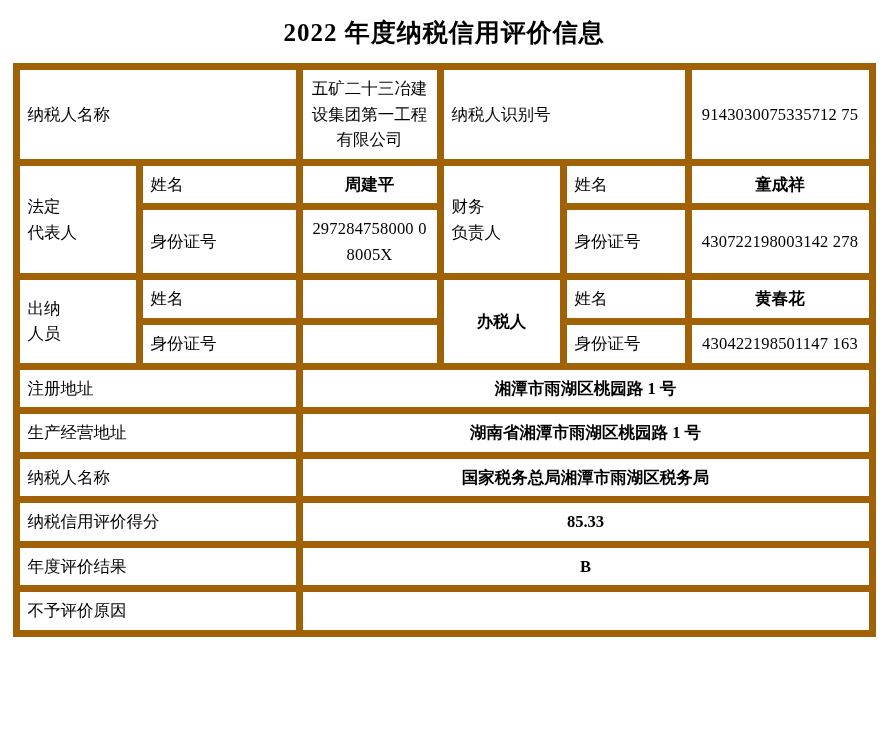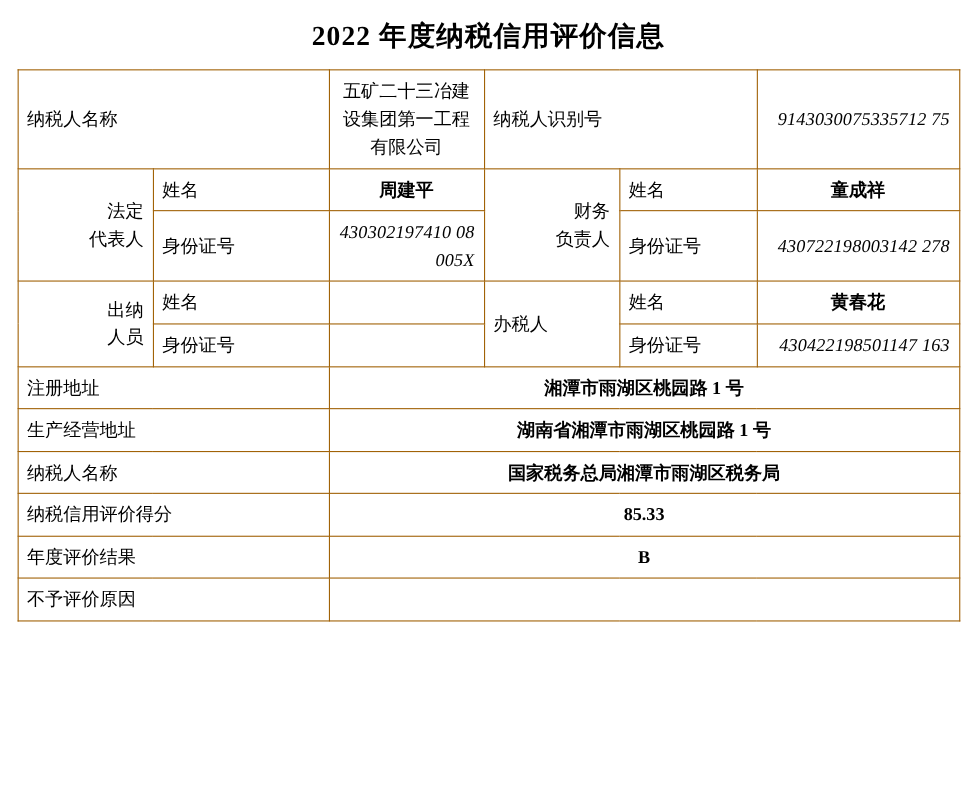--- a/index.html
+++ b/index.html
@@ -30,47 +30,48 @@
     font-family: "Liberation Serif", "DejaVu Serif", serif;
   }
   table.info-table {
     border-collapse: collapse;
     width: 856px;
     margin: 0 auto;
     table-layout: fixed;
     font-size: 16.5px;
   }
   table.info-table td {
-    border: 1px solid #a16207;
+    border: 7px solid #a16207;
     padding: 6px 8px;
     vertical-align: middle;
     line-height: 1.55;
     word-break: break-all;
   }
   .c-center { text-align: center; font-weight: bold; }
   .label-cell {
     text-align: left;
     padding-left: 14px;
     font-family: Liberation Serif, serif;
   }
   .label-center {
+    text-align: center;
+    font-weight: bold;
   }
   .tall-label {
-    text-align: right;
+    text-align: left;
     line-height: 1.7;
   }
   .name-block {
     text-align: center;
     line-height: 1.6;
   }
   .empty-cell { }
   .val-num {
-    text-align: right;
+    text-align: center;
     letter-spacing: 0.2px;
-    font-style: italic;
   }
 </style>
 </head>
 <body>
 
 <div class="page">
 
   <div class="doc-title">2022 年度纳税信用评价信息</div>
 
   <table class="info-table">
@@ -100,21 +101,21 @@
         <td class="tall-label" rowspan="2">
           <div>财务</div>
           <div>负责人</div>
         </td>
         <td class="label-cell">姓名</td>
         <td class="c-center">童成祥</td>
       </tr>
 
       <tr>
         <td class="label-cell">身份证号</td>
-        <td class="val-num">430302197410 08005X</td>
+        <td class="val-num">297284758000 08005X</td>
         <td class="label-cell">身份证号</td>
         <td class="val-num">430722198003142 278</td>
       </tr>
 
       <tr>
         <td class="tall-label" rowspan="2">
           <div>出纳</div>
           <div>人员</div>
         </td>
         <td class="label-cell">姓名</td>

